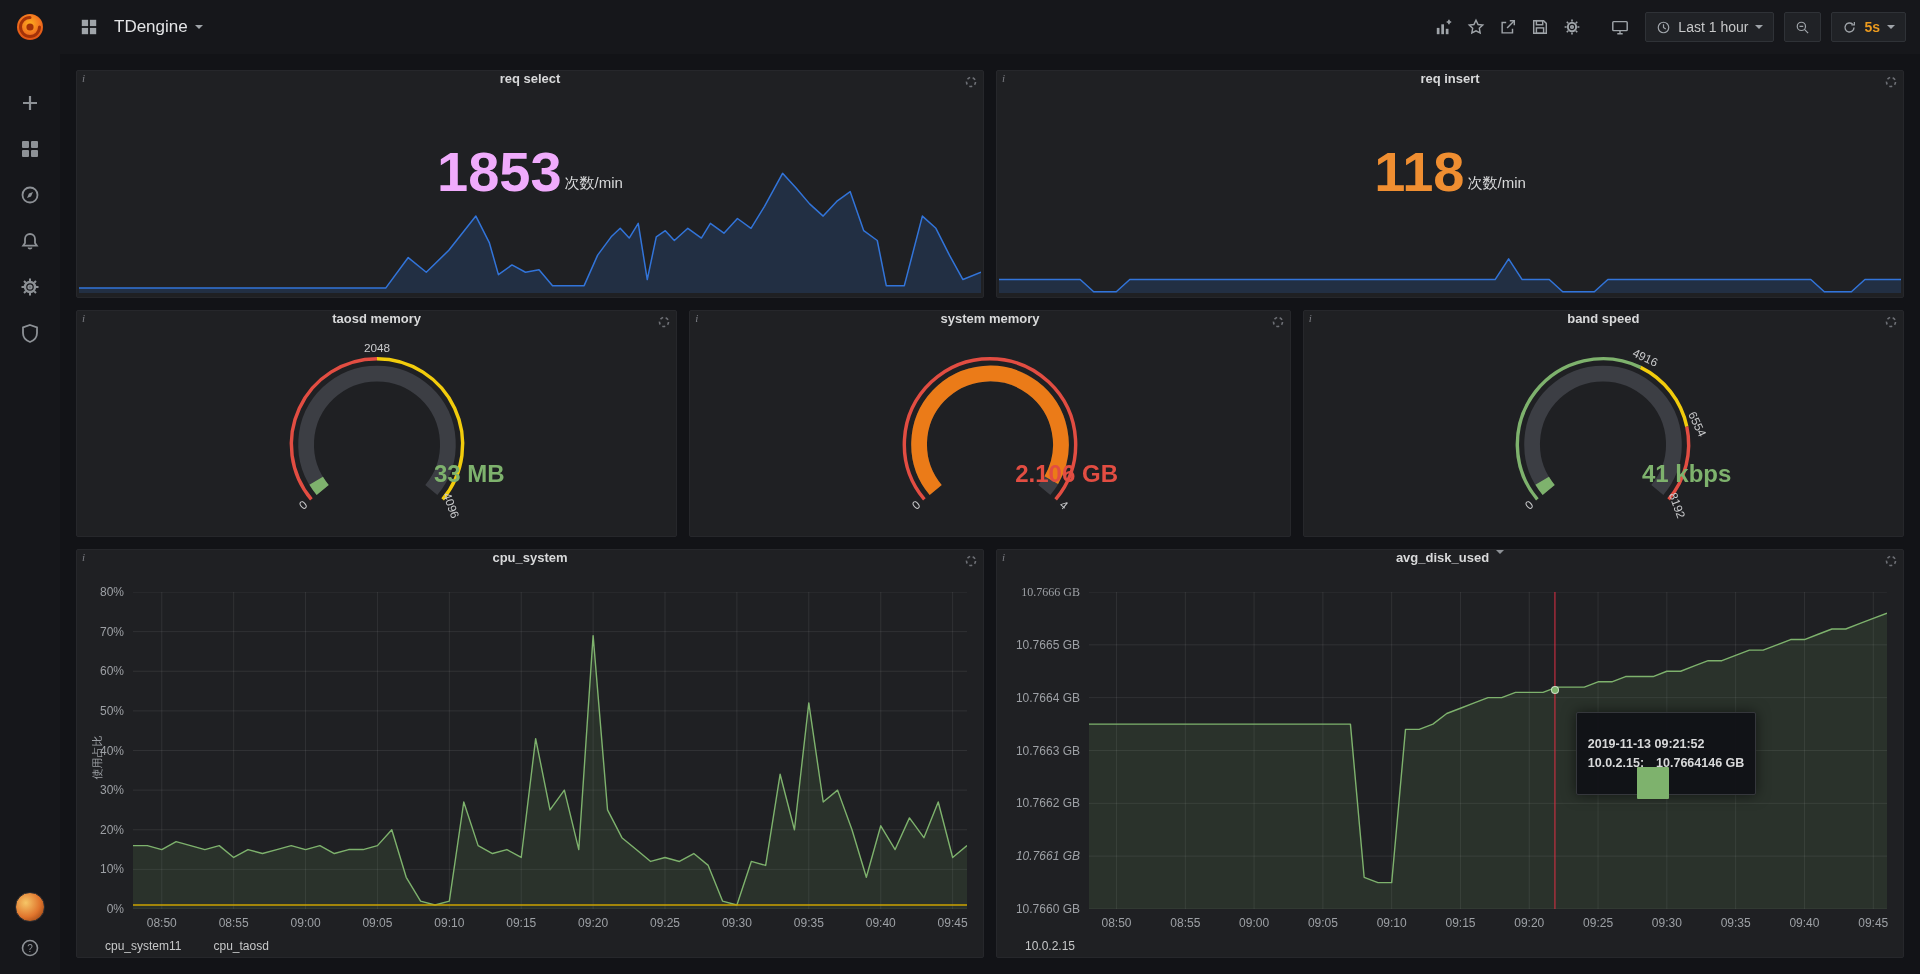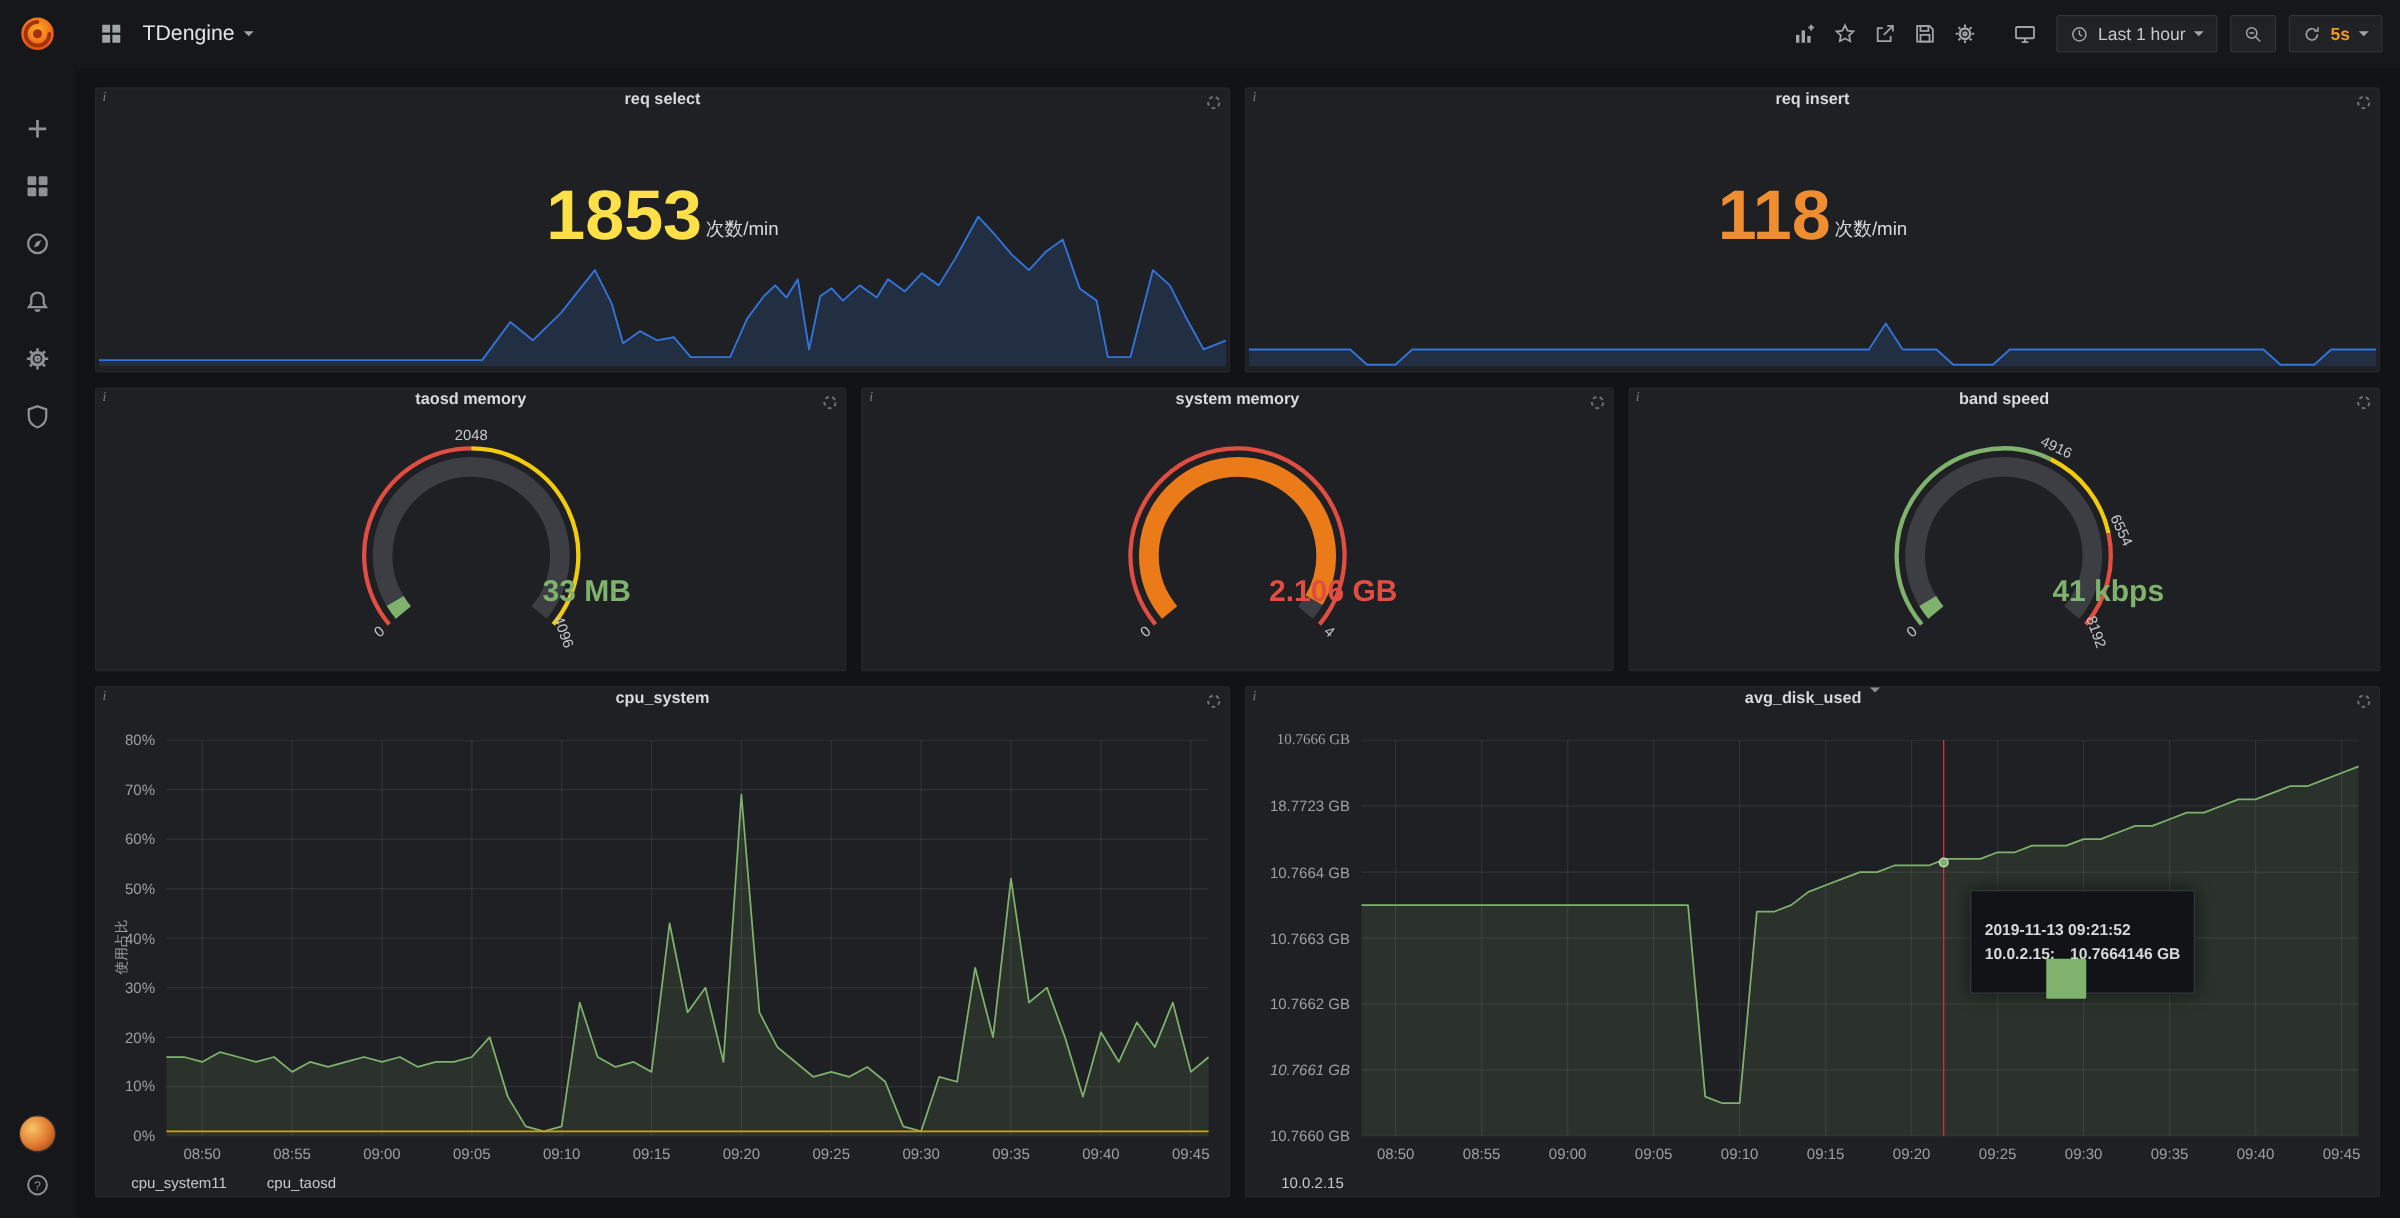--- a/index.html
+++ b/index.html
@@ -277,21 +277,21 @@
         <span class="title">req select</span>
       </div>
       <div class="bignum-wrap">
         <div class="spark">
             <svg viewBox="0 0 1000 300" preserveAspectRatio="none" style="position: absolute; inset: 0px; width: 100%; height: 100%;">
               <polygon points="0.0,287.2 50.0,287.2 100.0,287.2 150.0,287.2 200.0,287.2 250.0,287.2 300.0,287.2 340.0,287.2 365.0,214.2 385.0,249.3 410.0,196.7 440.0,115.0 455.0,179.2 465.0,255.1 480.0,231.8 495.0,249.3 510.0,243.4 525.0,281.4 545.0,281.4 560.0,281.4 575.0,208.4 590.0,164.6 600.0,144.2 610.0,167.5 620.0,132.5 630.0,266.8 640.0,164.6 650.0,150.0 660.0,173.4 675.0,144.2 690.0,167.5 700.0,132.5 715.0,155.8 730.0,120.8 745.0,144.2 760.0,91.6 780.0,12.8 795.0,47.8 810.0,85.8 825.0,115.0 840.0,79.9 855.0,56.6 870.0,150.0 885.0,173.4 895.0,281.4 915.0,281.4 935.0,115.0 950.0,144.2 965.0,208.4 980.0,266.8 1000.0,249.3 1000,300 0,300" fill="rgba(50,116,217,0.18)"></polygon>
               <polyline points="0.0,287.2 50.0,287.2 100.0,287.2 150.0,287.2 200.0,287.2 250.0,287.2 300.0,287.2 340.0,287.2 365.0,214.2 385.0,249.3 410.0,196.7 440.0,115.0 455.0,179.2 465.0,255.1 480.0,231.8 495.0,249.3 510.0,243.4 525.0,281.4 545.0,281.4 560.0,281.4 575.0,208.4 590.0,164.6 600.0,144.2 610.0,167.5 620.0,132.5 630.0,266.8 640.0,164.6 650.0,150.0 660.0,173.4 675.0,144.2 690.0,167.5 700.0,132.5 715.0,155.8 730.0,120.8 745.0,144.2 760.0,91.6 780.0,12.8 795.0,47.8 810.0,85.8 825.0,115.0 840.0,79.9 855.0,56.6 870.0,150.0 885.0,173.4 895.0,281.4 915.0,281.4 935.0,115.0 950.0,144.2 965.0,208.4 980.0,266.8 1000.0,249.3" fill="none" stroke="#3274d9" stroke-width="1.5" stroke-linejoin="round" vector-effect="non-scaling-stroke"></polyline>
             </svg>
           </div>
         <div class="bignum">
-          <span class="num" style="color: #fde047;">1853</span>
+          <span class="num" style="color: #f0abfc;">1853</span>
           <span class="unit">次数/min</span>
         </div>
       </div>
     </div>
 
     <div class="panel">
       <span class="corner-info">i</span>
       <span class="corner-spin">
           <svg viewBox="0 0 12 12">
             <circle cx="6" cy="6" r="4.5" fill="none" stroke="currentColor" stroke-width="1.6" stroke-dasharray="3 2.6"></circle>
@@ -513,21 +513,21 @@
               <span class="dash" style="background: rgb(126, 178, 109);"></span>
               <span class="tt-name">10.0.2.15:</span>
               <span class="tt-val">10.7664146 GB</span>
             </div>
           </div>
         <span class="ytick" style="top: 100%;">10.7660 GB</span>
             <span class="ytick" style="top: 83.3333%; font-style: italic;">10.7661 GB</span>
             <span class="ytick" style="top: 66.6667%;">10.7662 GB</span>
             <span class="ytick" style="top: 50%;">10.7663 GB</span>
             <span class="ytick" style="top: 33.3333%;">10.7664 GB</span>
-            <span class="ytick" style="top: 16.6667%;">18.7723 GB</span>
+            <span class="ytick" style="top: 16.6667%;">10.7665 GB</span>
             <span class="ytick" style="top: 0%; font-family: Liberation Serif, serif;">10.7666 GB</span>
             <span class="xtick" style="left: 3.44828%;">08:50</span>
             <span class="xtick" style="left: 12.069%;">08:55</span>
             <span class="xtick" style="left: 20.6897%;">09:00</span>
             <span class="xtick" style="left: 29.3103%;">09:05</span>
             <span class="xtick" style="left: 37.931%;">09:10</span>
             <span class="xtick" style="left: 46.5517%;">09:15</span>
             <span class="xtick" style="left: 55.1724%;">09:20</span>
             <span class="xtick" style="left: 63.7931%;">09:25</span>
             <span class="xtick" style="left: 72.4138%;">09:30</span>

